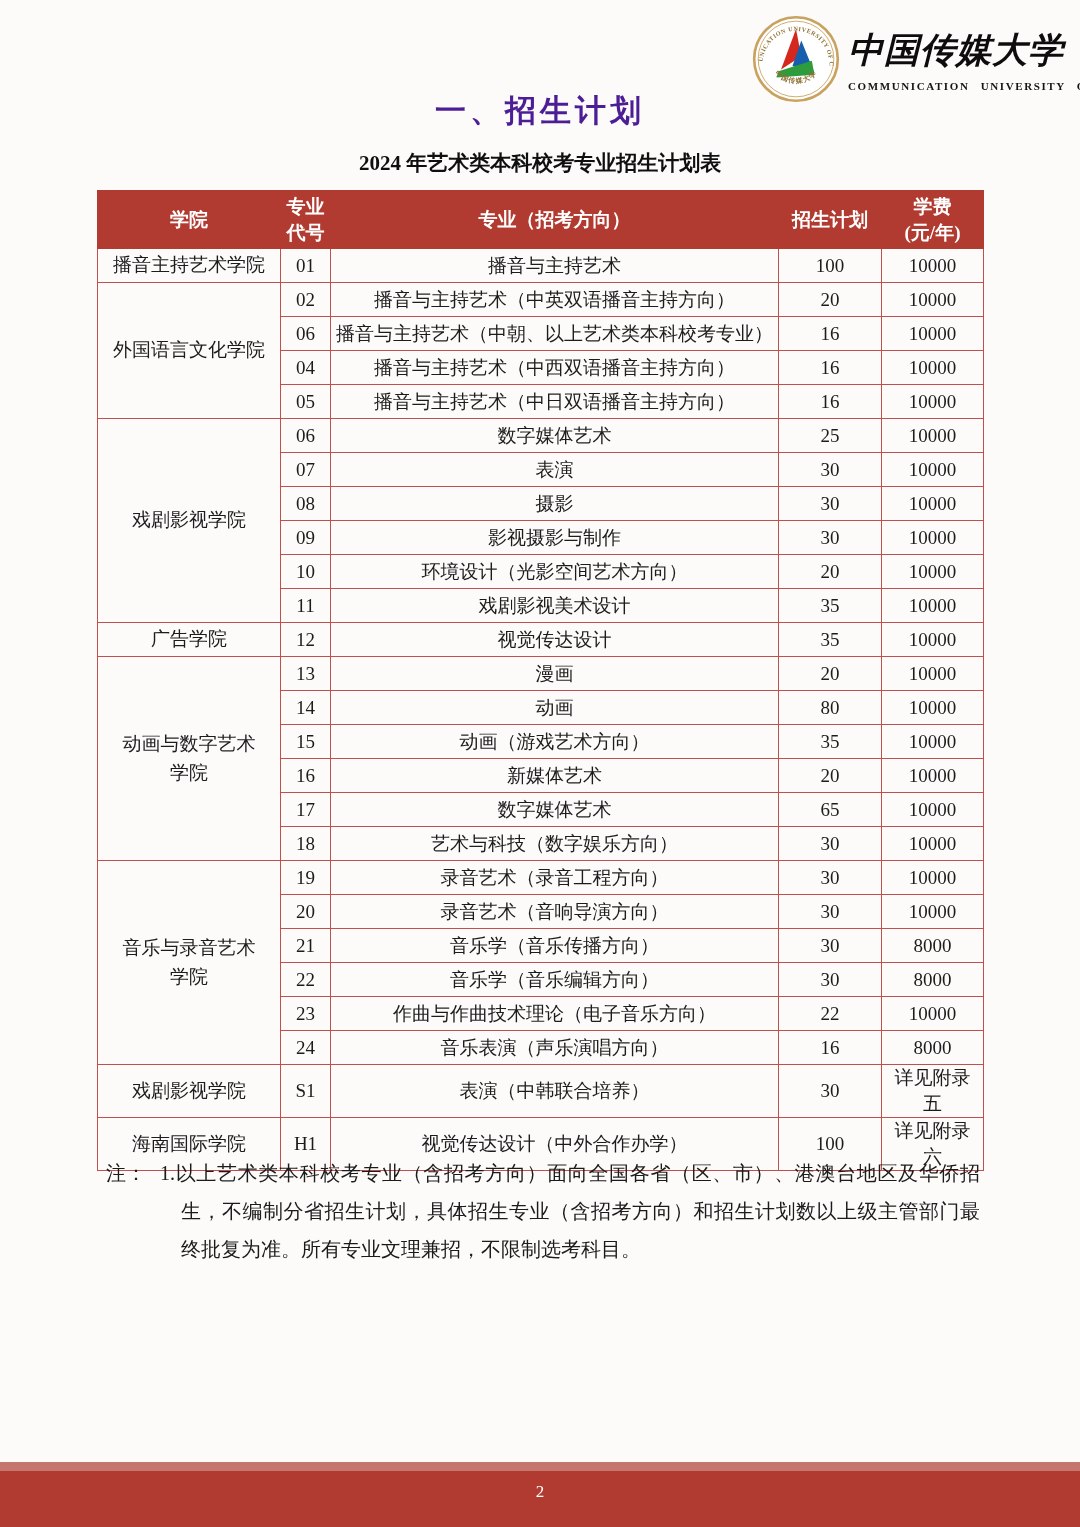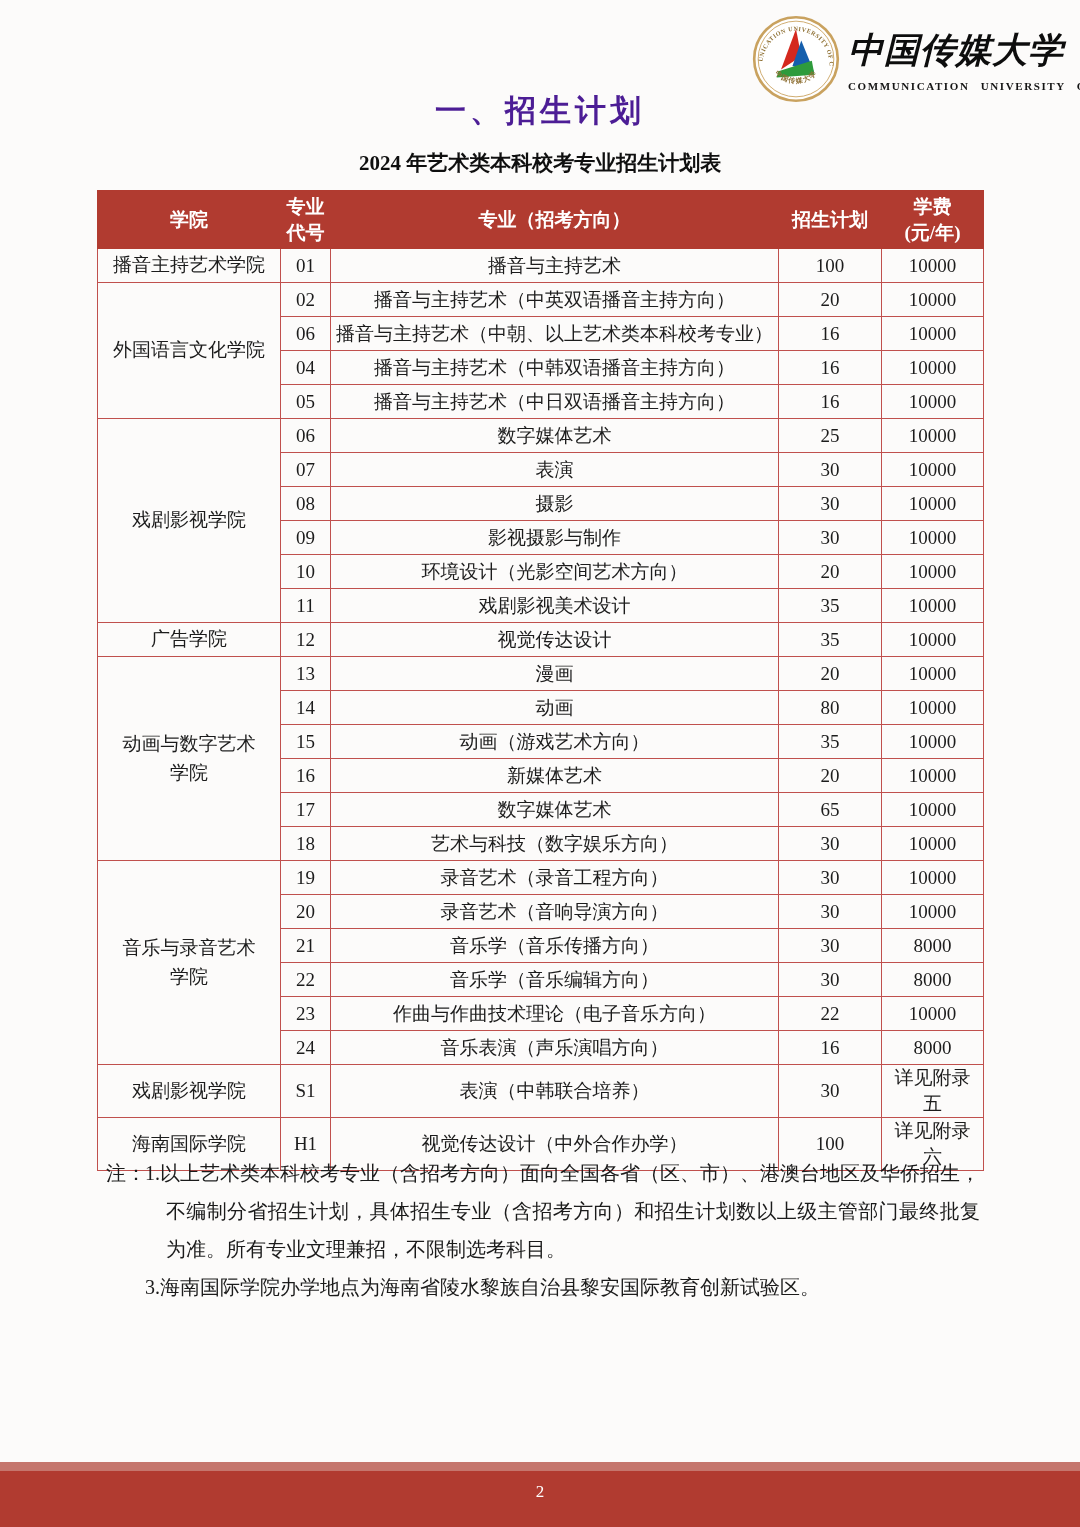--- a/index.html
+++ b/index.html
@@ -38,21 +38,21 @@
     font-size:19px; color:#1c1c1c; padding:0 4px; overflow:hidden;
   }
   td.college-cell { white-space:pre-line; line-height:1.5; }
   td.major-cell   { letter-spacing:0; }
   td.text-fee     { font-size:16px; }
 
   
   .notes { position:absolute; left:106px; top:1154px; width:874px;
            font-size:20px; line-height:38px; color:#1b1b1b; }
   .note-prefix { position:absolute; left:0; top:0; }
-  .notes-list { margin-left:39px; }
+  .notes-list { margin-left:54px; }
   .note-item { padding-left:21px; text-indent:-21px; text-align:justify; }
 
   
   .footer-strip { position:absolute; left:0; top:1462px; width:1080px; height:9px; background:#c5766d; }
   .footer-bar   { position:absolute; left:0; top:1471px; width:1080px; height:56px; background:#b13b30; }
   .page-number  { width:100%; text-align:center; margin-top:11px; color:#ffffff; font-size:17px; }
 </style>
 </head>
 <body>
 
@@ -118,21 +118,21 @@
         <td class="tuition-cell">10000</td>
       </tr>
       <tr>
         <td class="code-cell">06</td>
         <td class="major-cell">播音与主持艺术（中朝、以上艺术类本科校考专业）</td>
         <td class="count-cell">16</td>
         <td class="tuition-cell">10000</td>
       </tr>
       <tr>
         <td class="code-cell">04</td>
-        <td class="major-cell">播音与主持艺术（中韩双语播音主持方向）</td>
+        <td class="major-cell">播音与主持艺术（中西双语播音主持方向）</td>
         <td class="count-cell">16</td>
         <td class="tuition-cell">10000</td>
       </tr>
       <tr>
         <td class="code-cell">05</td>
         <td class="major-cell">播音与主持艺术（中日双语播音主持方向）</td>
         <td class="count-cell">16</td>
         <td class="tuition-cell">10000</td>
       </tr>
       <tr>
@@ -269,20 +269,19 @@
         <td class="count-cell">100</td>
         <td class="tuition-cell text-fee">详见附录六</td>
       </tr>
     </tbody>
 </table>
 
 <section class="notes">
   <span class="note-prefix">注：</span>
   <div class="notes-list">
       <div class="note-item"><span>1.</span><span>以上艺术类本科校考专业（含招考方向）面向全国各省（区、市）、港澳台地区及华侨招生，不编制分省招生计划，具体招生专业（含招考方向）和招生计划数以上级主管部门最终批复为准。所有专业文理兼招，不限制选考科目。</span></div>
-      <div class="note-item"><span>3.</span><span>海南国际学院办学地点为海南省陵水黎族自治县黎安国际教育创新试验区。</span></div>
     </div>
 </section>
 
 <div class="footer-strip"></div>
 <footer class="footer-bar">
   <div class="page-number">2</div>
 </footer>
 
 </body></html>

